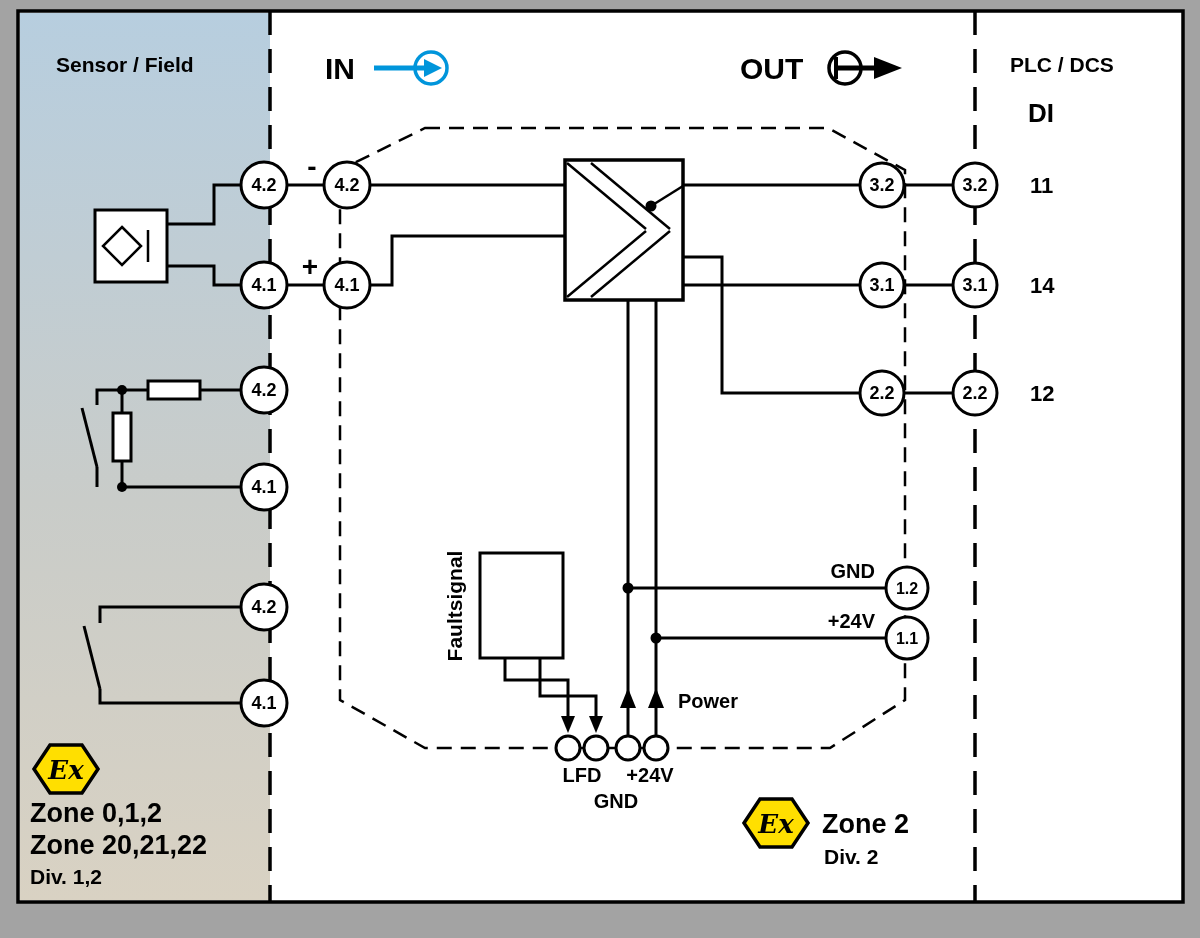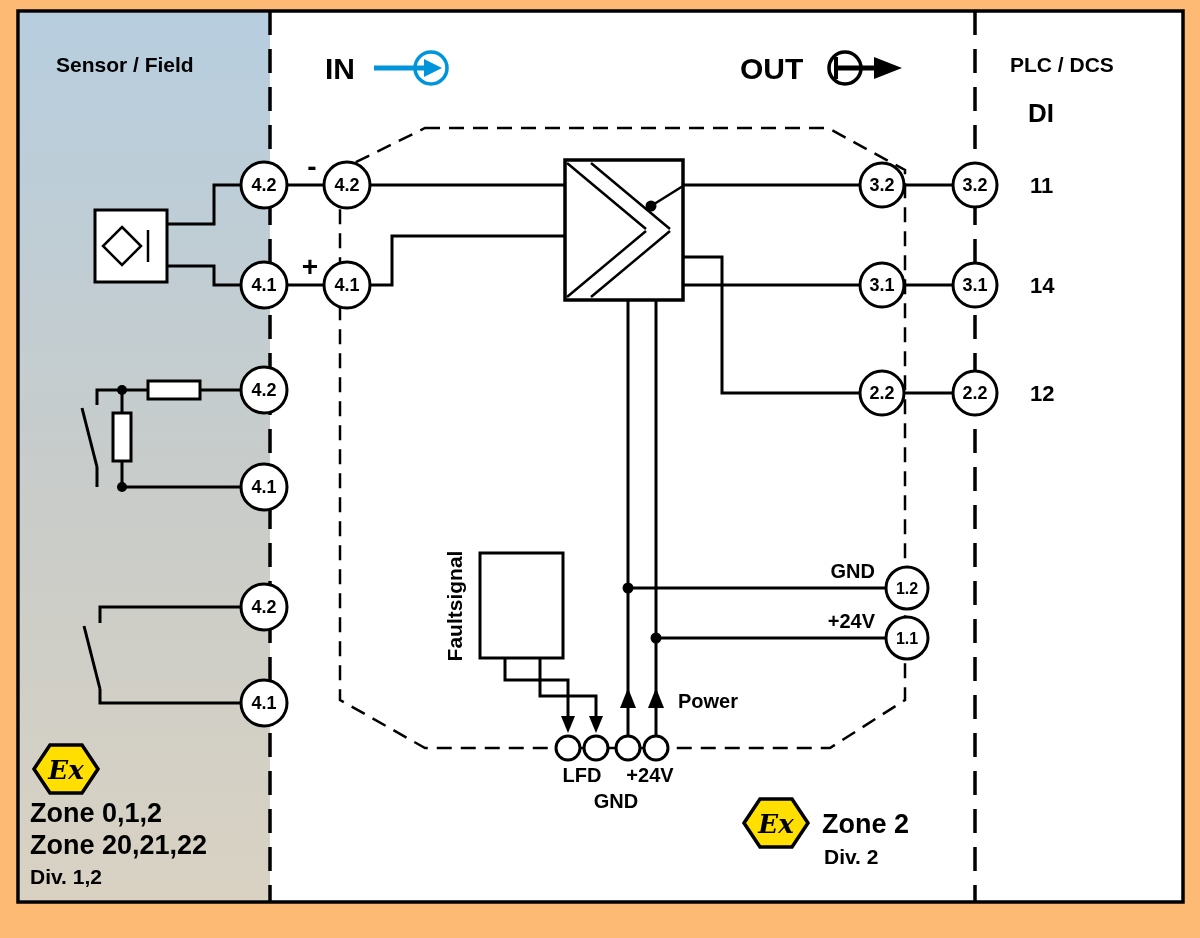--- a/index.html
+++ b/index.html
@@ -1,16 +1,16 @@
 <!DOCTYPE html>
 <html><head>
 <meta charset="utf-8">
 <style>
   html,body{margin:0;padding:0;background:#ffffff;}
-  .stage{width:1200px;height:938px;position:relative;background:#fdba74;font-family:"Liberation Sans",sans-serif;}
+  .stage{width:1200px;height:938px;position:relative;background:#a3a3a3;font-family:"Liberation Sans",sans-serif;}
   svg{display:block;}
   .wire{stroke:#000;stroke-width:3;fill:none;stroke-linejoin:miter;}
   .wire-thin{stroke:#000;stroke-width:2.5;fill:none;}
   .box{fill:#fff;stroke:#000;stroke-width:3;}
   .term{fill:#fff;stroke:#000;stroke-width:3;}
   .dot{fill:#000;stroke:none;}
   .arrow{fill:#000;stroke:none;}
   .dash-zone{stroke:#000;stroke-width:3.5;stroke-dasharray:24 14;fill:none;}
   .dash-dev{stroke:#000;stroke-width:2.5;stroke-dasharray:15 9;fill:none;}
   text{fill:#000;}

